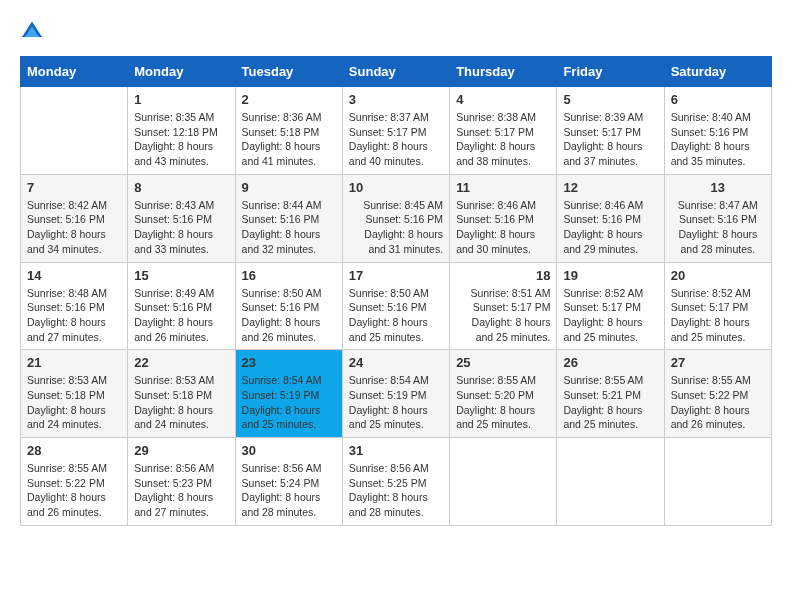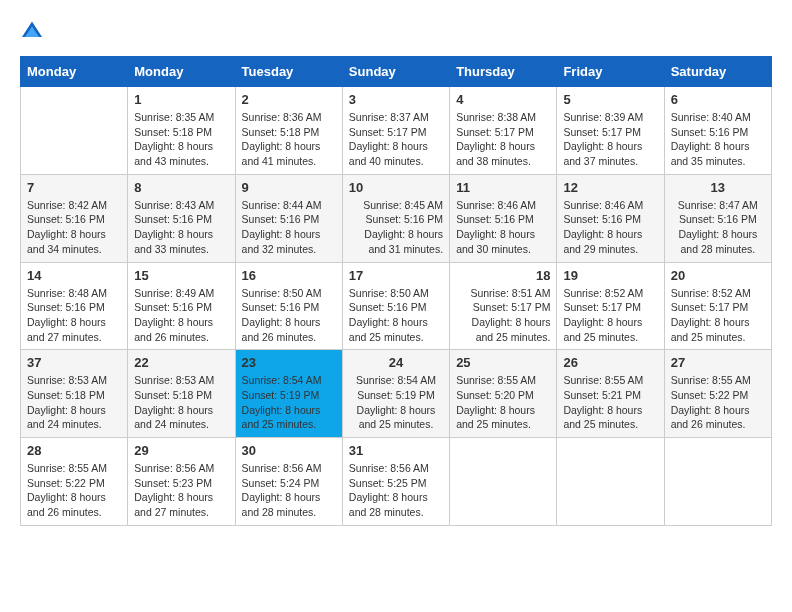--- a/index.html
+++ b/index.html
@@ -109,21 +109,21 @@
         <th>Friday</th>
         <th>Saturday</th>
       </tr>
   </thead>
   <tbody id="calendar-body">
   <tr>
         <td class="empty"></td>
         <td style="background: rgb(255, 255, 255);">
           <span class="day-num">1</span>
           <div class="day-info" style="white-space: pre-line;">Sunrise: 8:35 AM
-Sunset: 5:18 PM
+Sunset: 12:18 PM
 Daylight: 8 hours
 and 43 minutes.</div>
         </td>
         <td style="background: rgb(255, 255, 255);">
           <span class="day-num">2</span>
           <div class="day-info" style="white-space: pre-line;">Sunrise: 8:36 AM
 Sunset: 5:18 PM
 Daylight: 8 hours
 and 41 minutes.</div>
         </td>
@@ -253,41 +253,41 @@
         <td style="background: rgb(255, 255, 255);">
           <span class="day-num">20</span>
           <div class="day-info" style="white-space: pre-line;">Sunrise: 8:52 AM
 Sunset: 5:17 PM
 Daylight: 8 hours
 and 25 minutes.</div>
         </td>
       </tr>
       <tr>
         <td style="background: rgb(245, 245, 245);">
-          <span class="day-num">37</span>
+          <span class="day-num">21</span>
           <div class="day-info" style="white-space: pre-line;">Sunrise: 8:53 AM
 Sunset: 5:18 PM
 Daylight: 8 hours
 and 24 minutes.</div>
         </td>
         <td style="background: rgb(245, 245, 245);">
           <span class="day-num">22</span>
           <div class="day-info" style="white-space: pre-line;">Sunrise: 8:53 AM
 Sunset: 5:18 PM
 Daylight: 8 hours
 and 24 minutes.</div>
         </td>
         <td style="background: #0ea5e9;">
           <span class="day-num">23</span>
           <div class="day-info" style="white-space: pre-line;">Sunrise: 8:54 AM
 Sunset: 5:19 PM
 Daylight: 8 hours
 and 25 minutes.</div>
         </td>
-        <td style="background: rgb(245, 245, 245); text-align: center;">
+        <td style="background: rgb(245, 245, 245);">
           <span class="day-num">24</span>
           <div class="day-info" style="white-space: pre-line;">Sunrise: 8:54 AM
 Sunset: 5:19 PM
 Daylight: 8 hours
 and 25 minutes.</div>
         </td>
         <td style="background: rgb(245, 245, 245);">
           <span class="day-num">25</span>
           <div class="day-info" style="white-space: pre-line;">Sunrise: 8:55 AM
 Sunset: 5:20 PM

